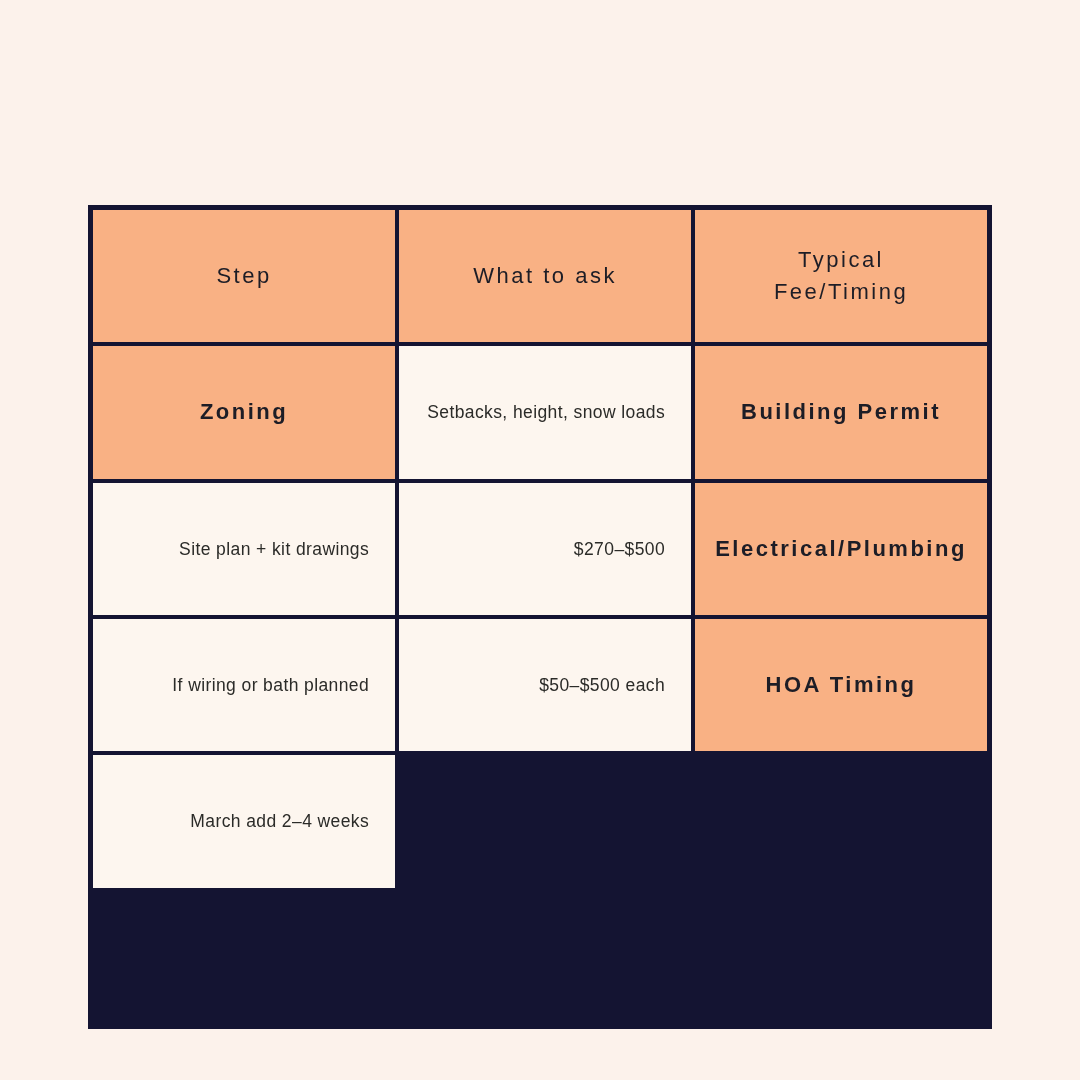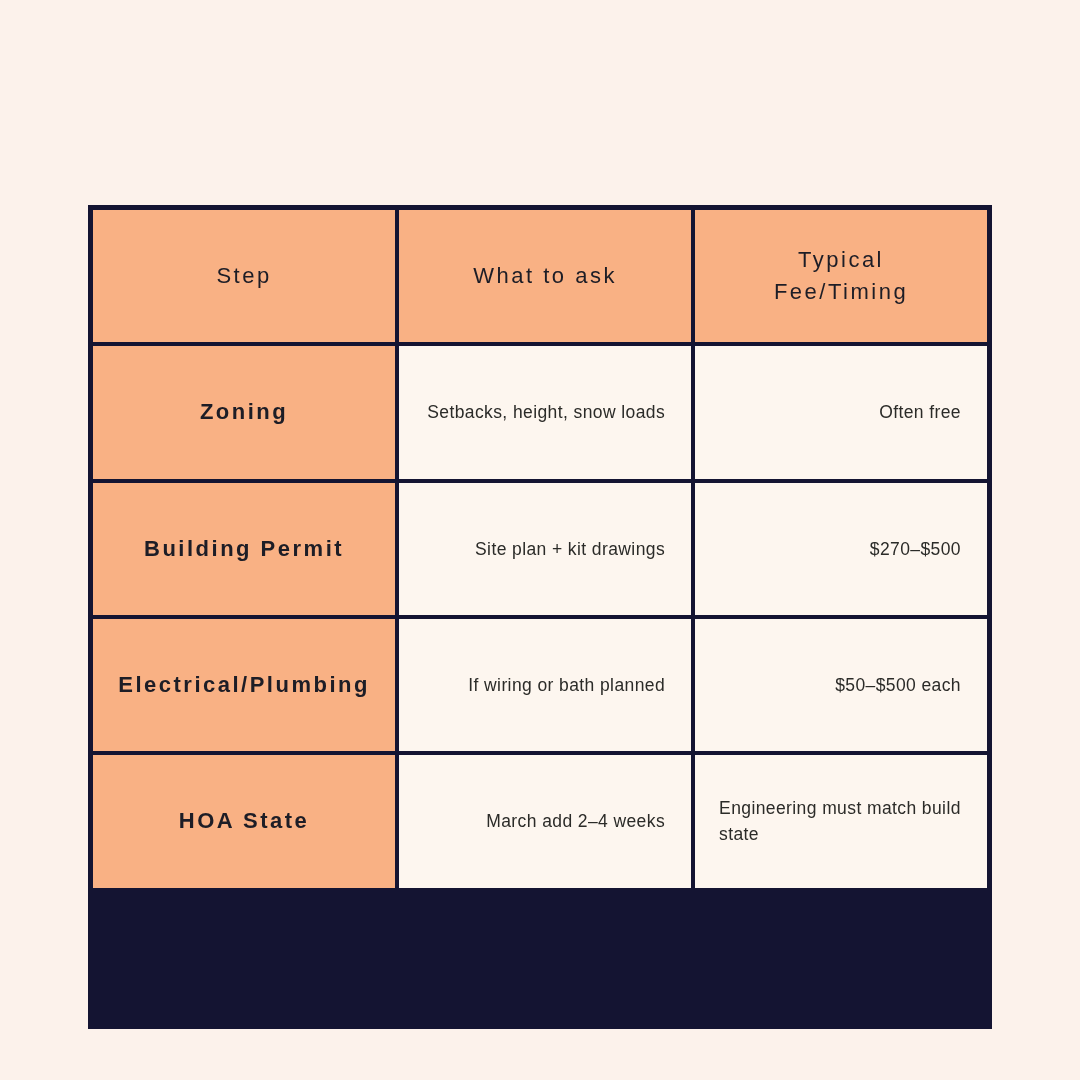--- a/index.html
+++ b/index.html
@@ -78,23 +78,20 @@
   <div class="cell accent">
     <span class="header-text wrap-narrow">Typical Fee/Timing</span>
   </div>
 
   <div class="cell accent">
     <span class="step-text">Zoning</span>
   </div>
   <div class="cell plain">
     <span class="body-text">Setbacks, height, snow loads</span>
   </div>
-  <div class="cell plain">
-    <span class="body-text">Often free</span>
-  </div>
 
   <div class="cell accent">
     <span class="step-text">Building Permit</span>
   </div>
   <div class="cell plain">
     <span class="body-text">Site plan + kit drawings</span>
   </div>
   <div class="cell plain">
     <span class="body-text">$270–$500</span>
   </div>
@@ -103,23 +100,20 @@
     <span class="step-text">Electrical/Plumbing</span>
   </div>
   <div class="cell plain">
     <span class="body-text">If wiring or bath planned</span>
   </div>
   <div class="cell plain">
     <span class="body-text">$50–$500 each</span>
   </div>
 
   <div class="cell accent">
-    <span class="step-text">HOA State</span>
+    <span class="step-text">HOA Timing</span>
   </div>
   <div class="cell plain">
     <span class="body-text">March add 2–4 weeks</span>
   </div>
 
-  <div class="cell plain">
-    <span class="body-text">Engineering must match build state</span>
-  </div>
 
 </div>
 
 </body></html>

